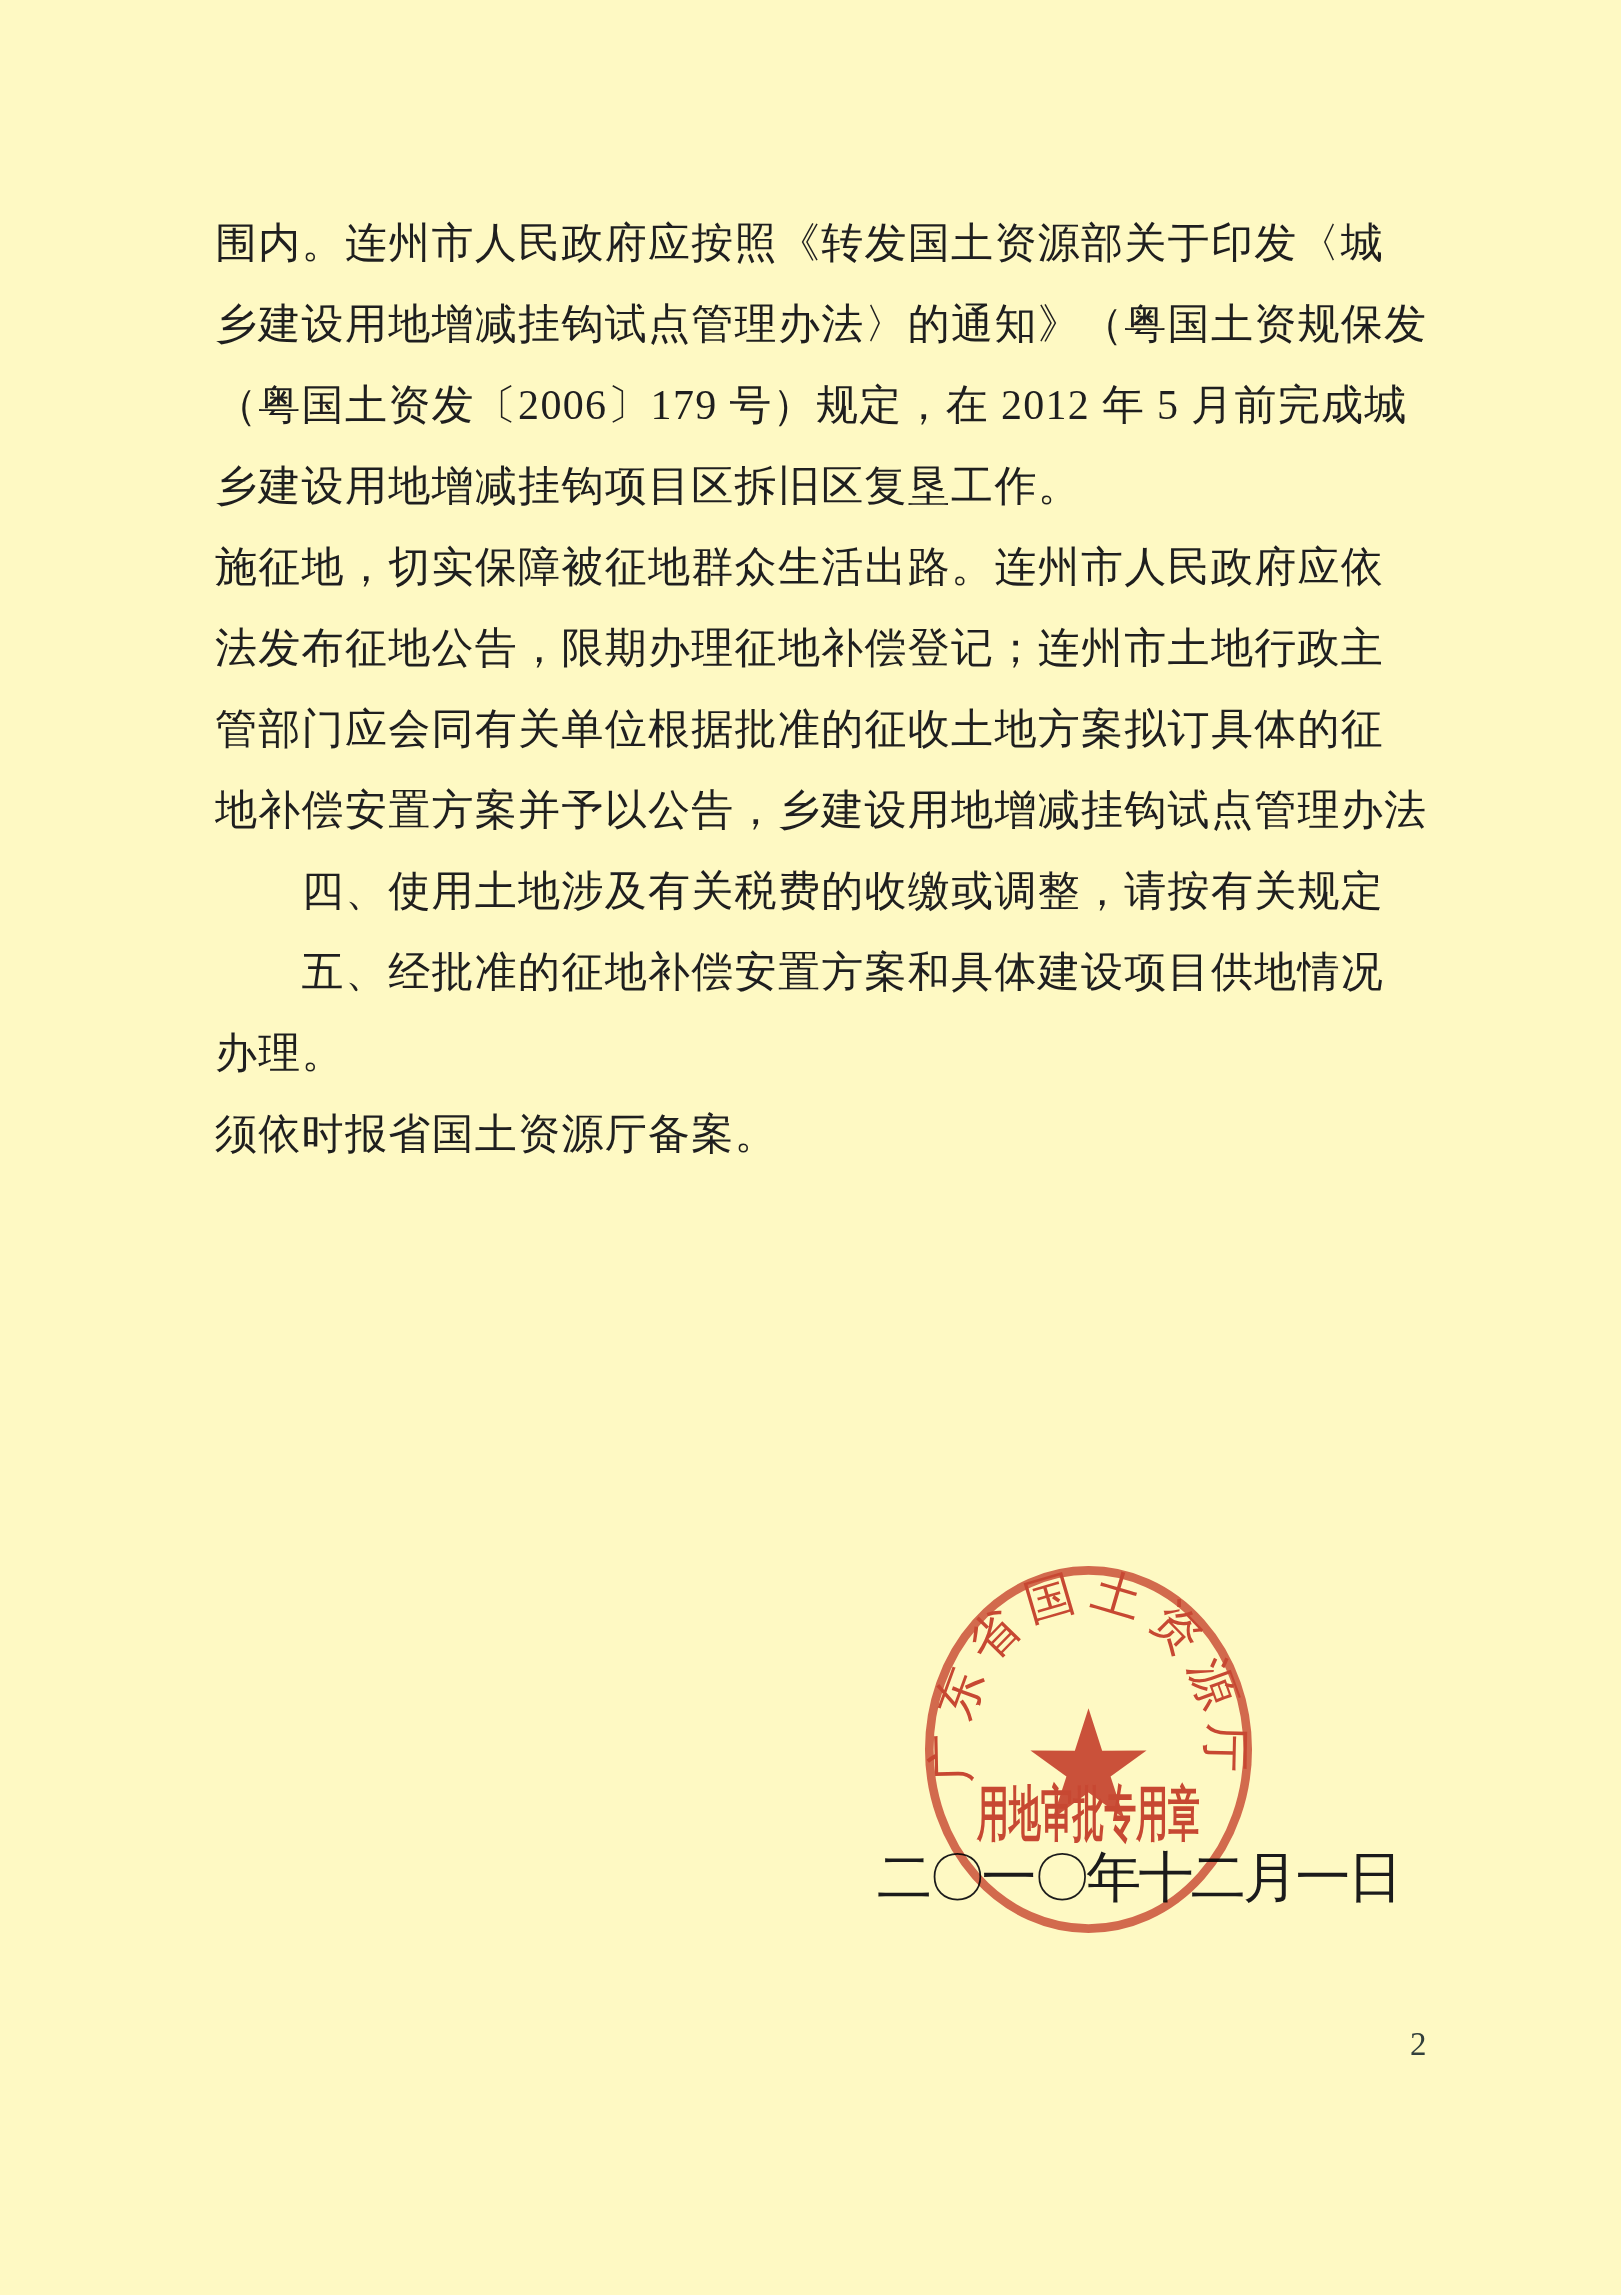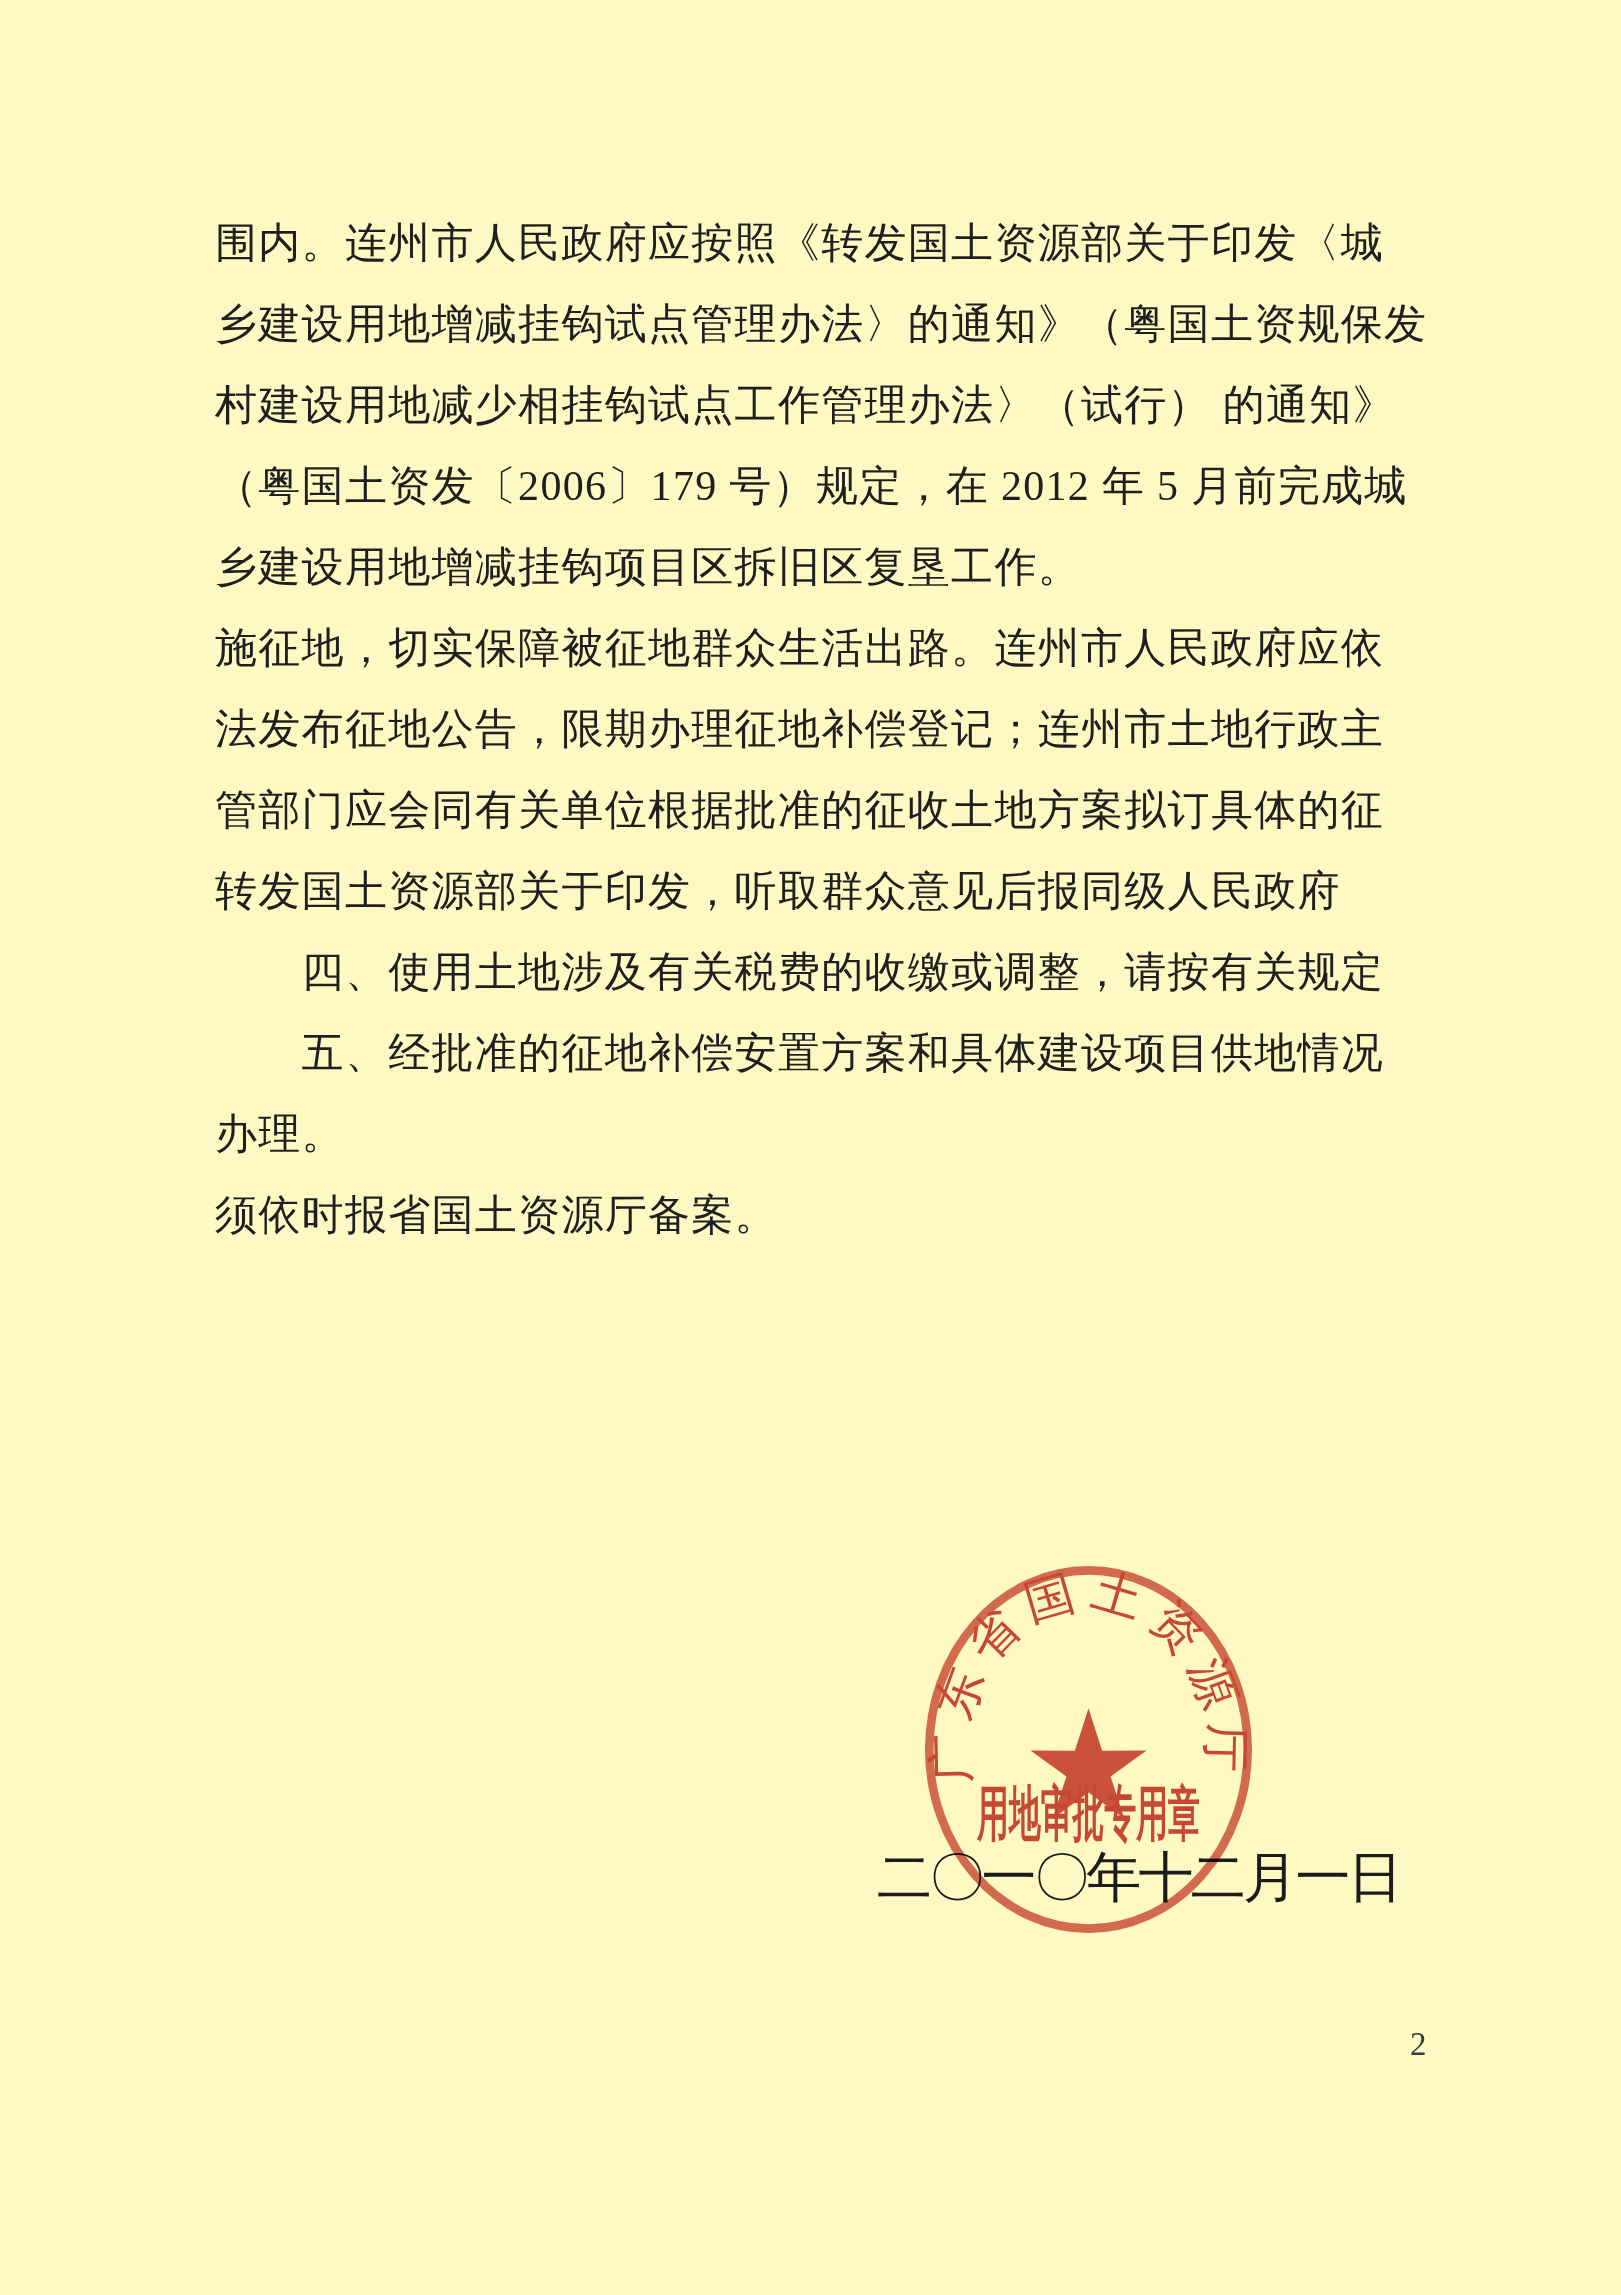--- a/index.html
+++ b/index.html
@@ -46,27 +46,26 @@
   }
 </style>
 </head>
 <body>
 
 <div class="page">
 
   <div class="text-block">
     <div class="line">围内。连州市人民政府应按照《转发国土资源部关于印发〈城</div>
     <div class="line">乡建设用地增减挂钩试点管理办法〉的通知》（粤国土资规保发</div>
-    <div class="line">村建设用地减少相挂钩试点工作管理办法〉（试行） 的通知》</div>
     <div class="line">（粤国土资发〔2006〕179 号）规定，在 2012 年 5 月前完成城</div>
     <div class="line">乡建设用地增减挂钩项目区拆旧区复垦工作。</div>
     <div class="line">施征地，切实保障被征地群众生活出路。连州市人民政府应依</div>
     <div class="line">法发布征地公告，限期办理征地补偿登记；连州市土地行政主</div>
     <div class="line">管部门应会同有关单位根据批准的征收土地方案拟订具体的征</div>
-    <div class="line">转发国土资源部关于印发，听取群众意见后报同级人民政府</div>
+    <div class="line">地补偿安置方案并予以公告，乡建设用地增减挂钩试点管理办法</div>
     <div class="line">　　四、使用土地涉及有关税费的收缴或调整，请按有关规定</div>
     <div class="line">　　五、经批准的征地补偿安置方案和具体建设项目供地情况</div>
     <div class="line">办理。</div>
     <div class="line">须依时报省国土资源厅备案。</div>
   </div>
 
   <div class="issue-date">二〇一〇年十二月一日</div>
 
   <svg class="seal" viewBox="0 0 502 562" xmlns="http://www.w3.org/2000/svg">
     <ellipse cx="251" cy="281" rx="240" ry="270" fill="none" stroke-width="13" stroke-opacity="0.82" stroke="#c43a31"></ellipse>

